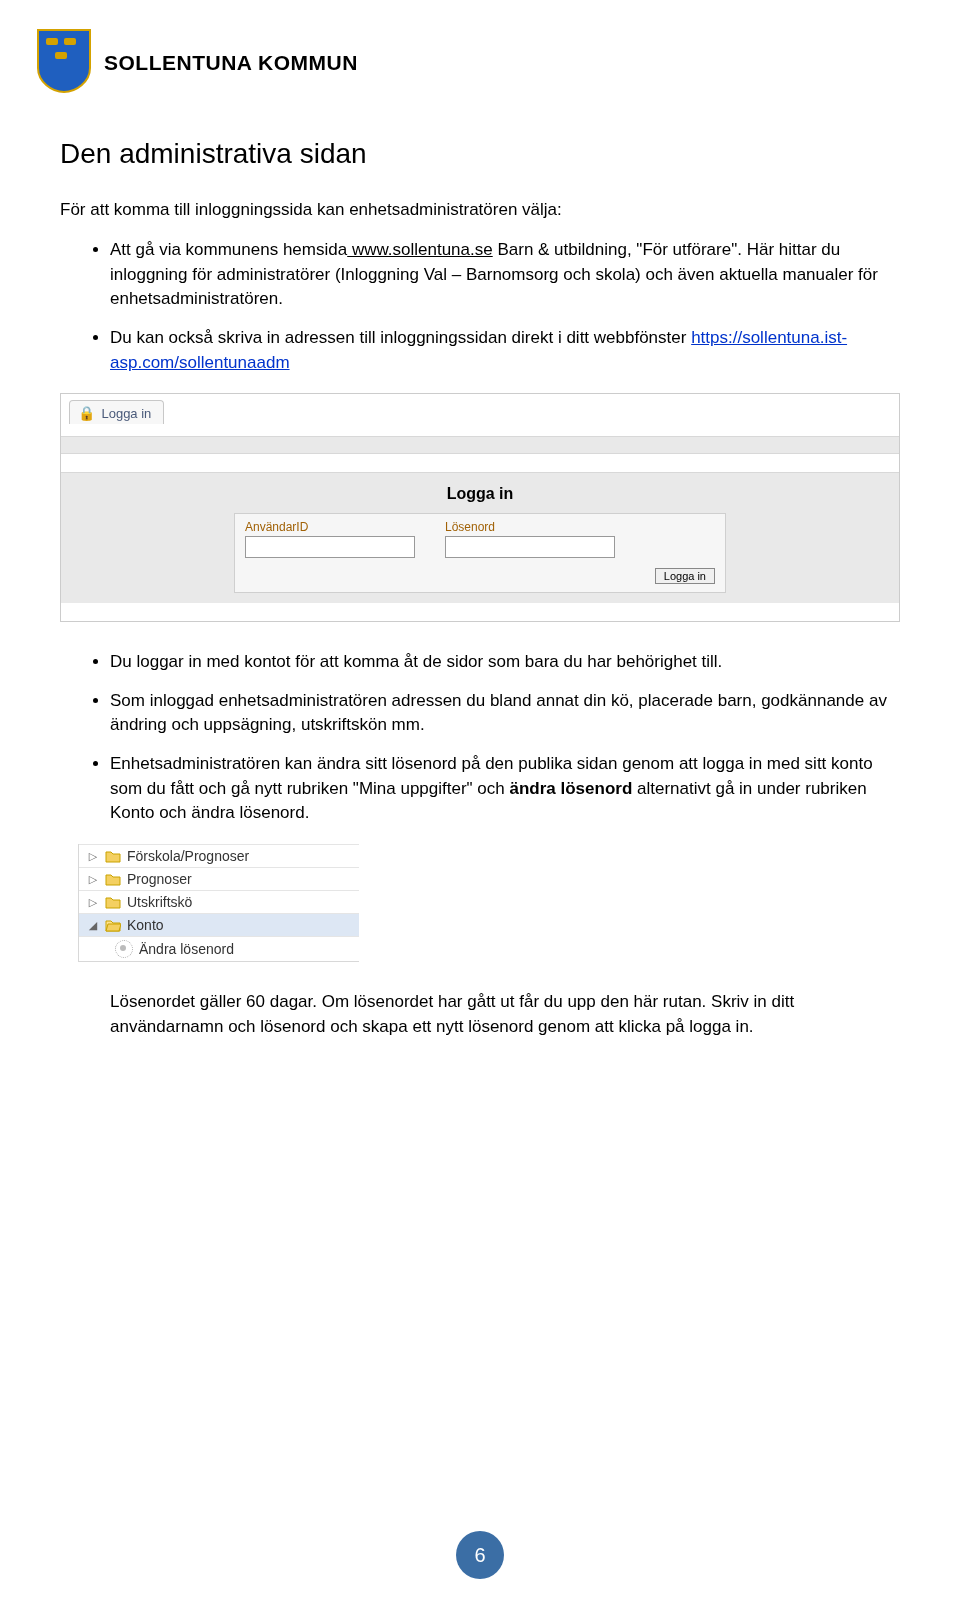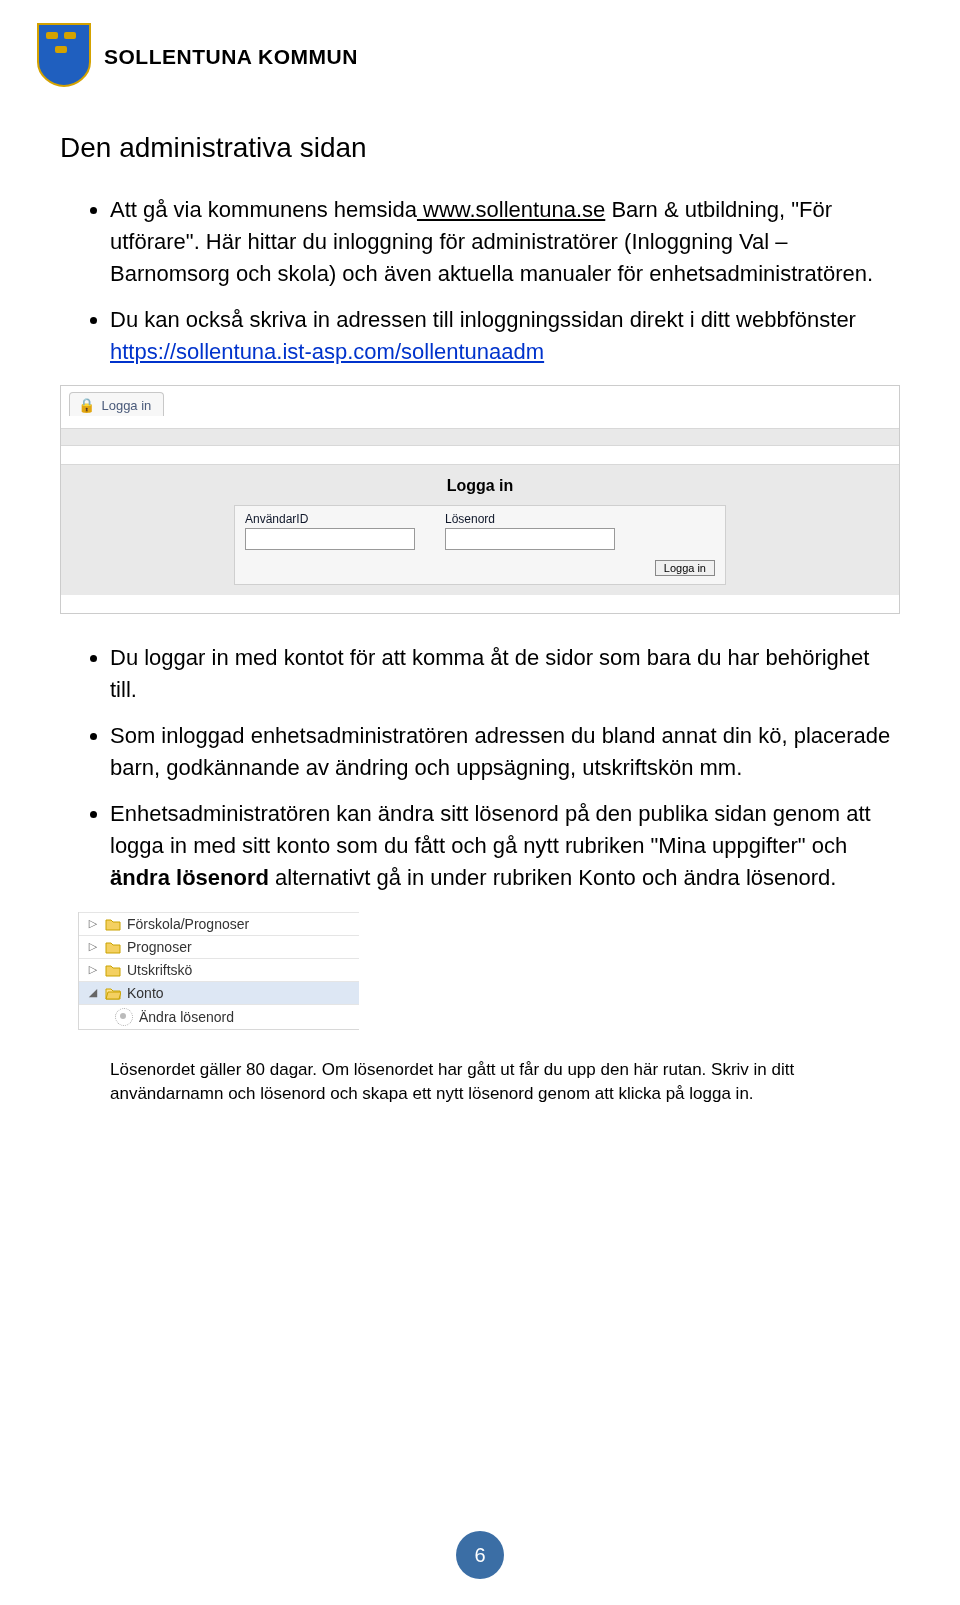--- a/index.html
+++ b/index.html
@@ -7,21 +7,21 @@
     padding: 0;
     background: #fff;
     font-family: Arial, Helvetica, sans-serif;
     color: #000;
   }
   .page {
     width: 960px;
     min-height: 1605px;
     position: relative;
     box-sizing: border-box;
-    padding: 6px 60px;
+    padding: 12px 60px;
   }
   .brand {
     display: flex;
     align-items: center;
     gap: 12px;
     padding: 16px 0 40px 0;
     margin-left: -24px;
   }
   .crest {
     width: 56px;
@@ -40,21 +40,21 @@
   }
   p.lead {
     font-size: 17px;
     margin: 0 0 18px 0;
   }
   ul.bullets {
     margin: 0 0 18px 0;
     padding-left: 50px;
   }
   ul.bullets > li {
-    font-size: 22px;
+    font-size: 17px;
     line-height: 1.45;
     margin-bottom: 14px;
   }
   a.link { color: #0033cc; text-decoration: underline; }
   .link-nou { color: #000; text-decoration: underline; }
   .bold { font-weight: 700; }
 
   
   .loginshot {
     border: 1px solid #ccc;
@@ -100,21 +100,21 @@
   }
   .login-box {
     width: 470px;
     margin: 0 auto;
     border: 1px solid #cfcfcf;
     background: #f6f6f6;
     padding: 6px 10px 8px 10px;
   }
   .login-fields { display: flex; gap: 30px; }
   .login-fields .fld { display: flex; flex-direction: column; }
-  .login-fields label { font-size: 12px; color: #0f172a; margin-bottom: 2px; }
+  .login-fields label { font-size: 12px; color: #a16207; margin-bottom: 2px; }
   .login-fields input {
     width: 160px;
     height: 20px;
     border: 1px solid #999;
     background: #fff;
     font-size: 12px;
     padding: 0 4px;
   }
   .login-submit {
     text-align: right;
@@ -210,20 +210,21 @@
         <rect x="10" y="10" width="12" height="7" rx="2" fill="#d4a200"></rect>
         <rect x="28" y="10" width="12" height="7" rx="2" fill="#d4a200"></rect>
         <rect x="19" y="24" width="12" height="7" rx="2" fill="#d4a200"></rect>
       </svg>
     </span>
     <span class="brand-text">SOLLENTUNA KOMMUN</span>
   </div>
 
   <h1 class="heading">Den administrativa sidan</h1>
 
+  <p class="lead">För att komma till inloggningssida kan enhetsadministratören välja:</p>
 
   <ul class="bullets">
     <li>
       <span>Att gå via kommunens hemsida</span><a class="link-nou" href="#"> www.sollentuna.se</a><span>  Barn &amp; utbildning, "För utförare".  Här hittar du inloggning för administratörer (Inloggning Val – Barnomsorg och skola) och även aktuella manualer för enhetsadministratören.</span>
     </li>
     <li>
       <span> Du kan också skriva in adressen till inloggningssidan direkt i ditt webbfönster </span><a class="link" href="#">https://sollentuna.ist-asp.com/sollentunaadm</a>
     </li>
   </ul>
 
@@ -303,19 +304,19 @@
       </span>
       <span>Konto</span>
     </div>
     <div class="tree-row">
       <span class="indent"></span>
       <span class="gear-icon"></span>
       <span>Ändra lösenord</span>
     </div>
   </div>
 
-  <p class="final-para">Lösenordet gäller 80 dagar. Om lösenordet har gått ut får du upp den här rutan. Skriv in ditt användarnamn och lösenord och skapa ett nytt lösenord genom att klicka på logga in.</p>
+  <p class="final-para">Lösenordet gäller 60 dagar. Om lösenordet har gått ut får du upp den här rutan. Skriv in ditt användarnamn och lösenord och skapa ett nytt lösenord genom att klicka på logga in.</p>
 
   <div class="page-num">
     <span>6</span>
   </div>
 
 </div>
 
 </body></html>

